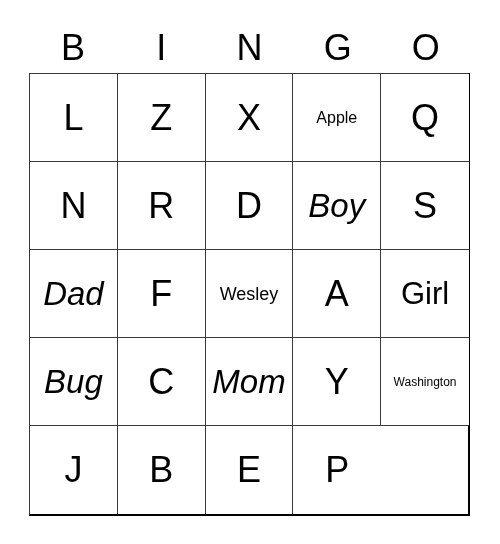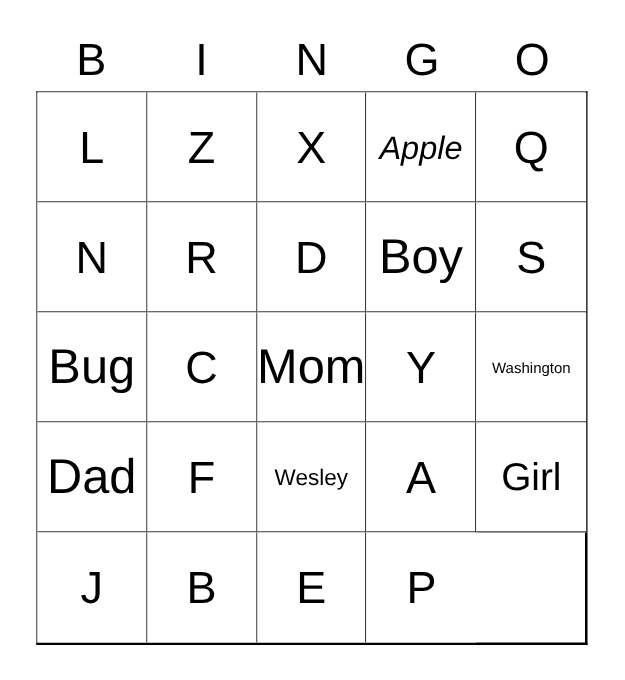--- a/index.html
+++ b/index.html
@@ -74,23 +74,23 @@
     border-right: none;
   }
   .cell-text {
     line-height: 1;
     white-space: nowrap;
     text-align: center;
     color: #000000;
   }
   
   .size-xl   { font-size: 36px; }
-  .size-lg   { font-size: 39px; }
+  .size-lg   { font-size: 33px; font-style: italic; }
   .size-md   { font-size: 31px; }
-  .size-sm   { font-size: 26px; font-style: italic; }
+  .size-sm   { font-size: 16px; }
   .size-xs   { font-size: 18px; }
   .size-xxs  { font-size: 12px; }
 </style>
 </head>
 <body>
 
 <div id="bingo-card">
 
   <div class="header-row">
     <div class="header-cell">B</div>
@@ -133,51 +133,51 @@
       <div class="cell">
           <span class="cell-text size-lg">Boy</span>
         </div>
       <div class="cell">
           <span class="cell-text size-xl">S</span>
         </div>
     </div>
 
     <div class="grid-row">
       <div class="cell">
+          <span class="cell-text size-lg">Dad</span>
+        </div>
+      <div class="cell">
+          <span class="cell-text size-xl">F</span>
+        </div>
+      <div class="cell">
+          <span class="cell-text size-xs">Wesley</span>
+        </div>
+      <div class="cell">
+          <span class="cell-text size-xl">A</span>
+        </div>
+      <div class="cell">
+          <span class="cell-text size-md">Girl</span>
+        </div>
+    </div>
+
+    <div class="grid-row">
+      <div class="cell">
           <span class="cell-text size-lg">Bug</span>
         </div>
       <div class="cell">
           <span class="cell-text size-xl">C</span>
         </div>
       <div class="cell">
           <span class="cell-text size-lg">Mom</span>
         </div>
       <div class="cell">
           <span class="cell-text size-xl">Y</span>
         </div>
       <div class="cell">
           <span class="cell-text size-xxs">Washington</span>
-        </div>
-    </div>
-
-    <div class="grid-row">
-      <div class="cell">
-          <span class="cell-text size-lg">Dad</span>
-        </div>
-      <div class="cell">
-          <span class="cell-text size-xl">F</span>
-        </div>
-      <div class="cell">
-          <span class="cell-text size-xs">Wesley</span>
-        </div>
-      <div class="cell">
-          <span class="cell-text size-xl">A</span>
-        </div>
-      <div class="cell">
-          <span class="cell-text size-md">Girl</span>
         </div>
     </div>
 
     <div class="grid-row">
       <div class="cell">
           <span class="cell-text size-xl">J</span>
         </div>
       <div class="cell">
           <span class="cell-text size-xl">B</span>
         </div>

